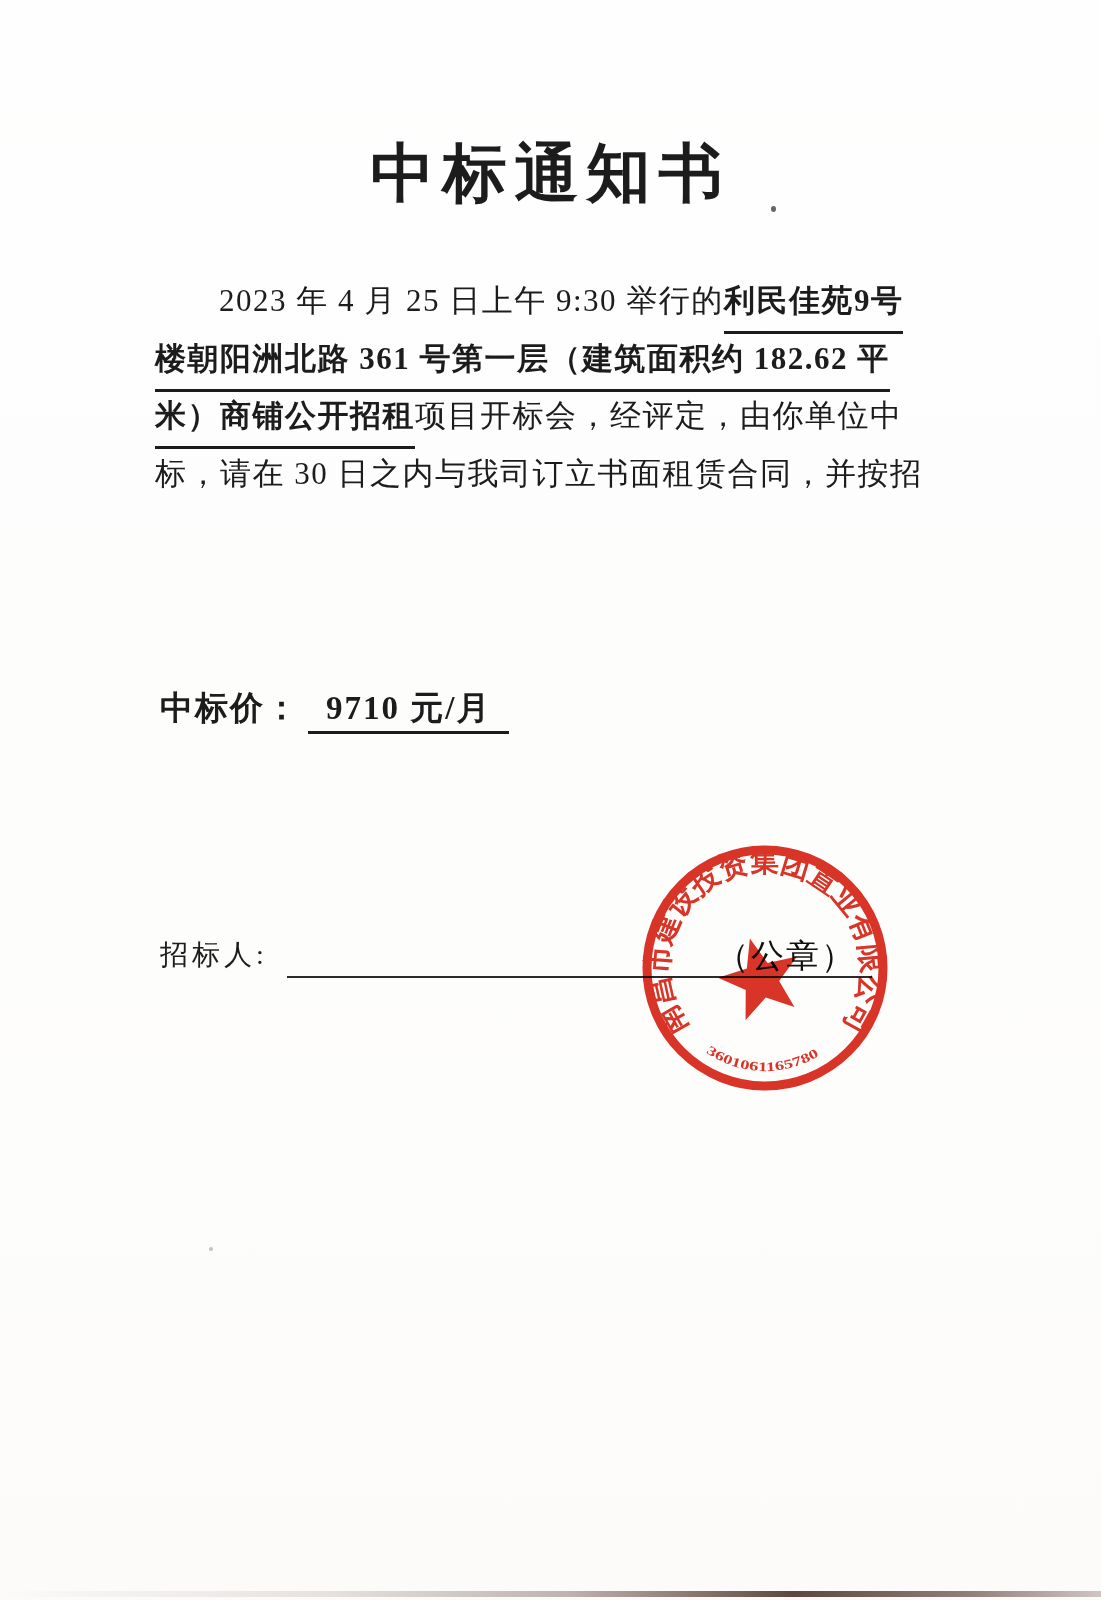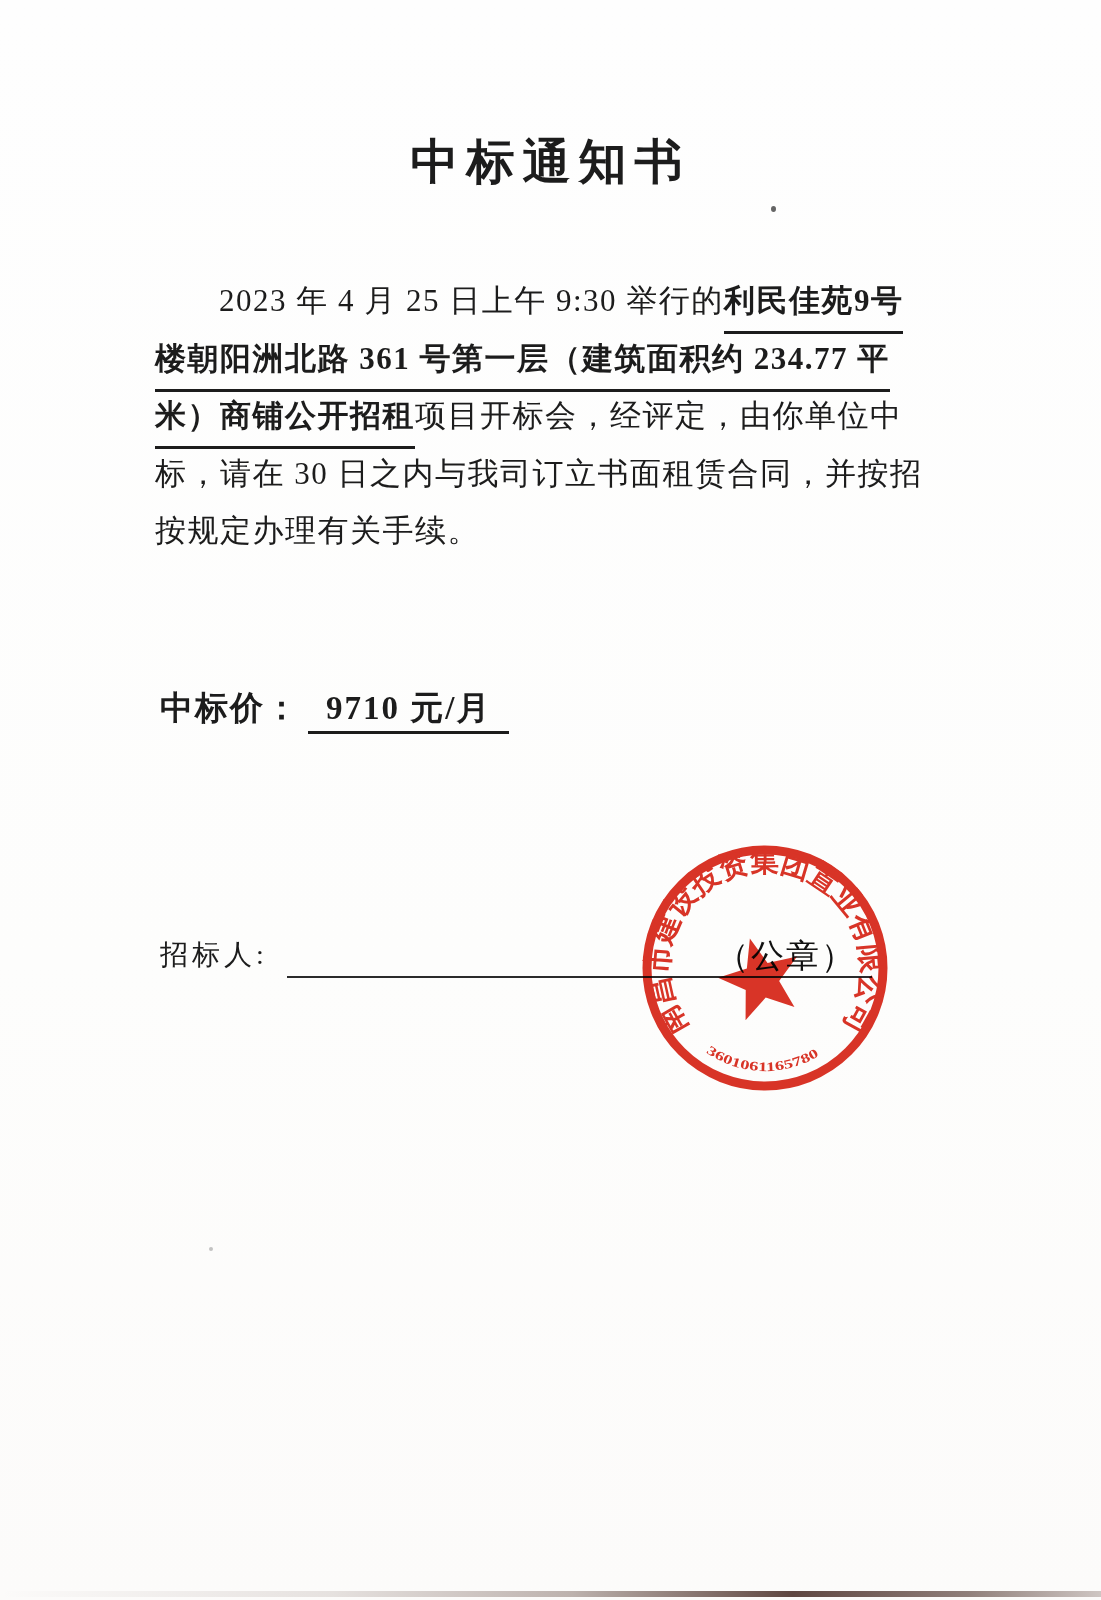--- a/index.html
+++ b/index.html
@@ -7,21 +7,21 @@
     position:relative;
     width:1101px;
     height:1600px;
     background:linear-gradient(180deg,#fefefe 0%,#fdfdfc 60%,#fcfbfa 100%);
     font-family:"Liberation Serif","DejaVu Serif",serif;
     color:#1c1c1c;
     overflow:hidden;
   }
   .title{
     position:absolute; top:130px; left:0; width:100%;
-    text-align:center; font-size:48px; font-weight:700; letter-spacing:8px;
+    text-align:center; font-size:64px; font-weight:700; letter-spacing:8px;
   }
   .addressee{
     position:absolute; top:204px; left:160px; font-size:34px; letter-spacing:6px;
   }
   .addressee .name{
     border-bottom:3px solid #222; padding:0 22px 8px 6px; font-weight:600;
   }
   .addressee .colon{ margin-left:10px; }
   .body-text{
     position:absolute; top:272px; left:155px; width:800px;
@@ -68,30 +68,27 @@
 <div class="page">
 
   <div class="title">中标通知书</div>
 
 
   <div class="body-text">
     <div class="bline indent">
       <span>2023 年 4 月 25 日上午 9:30 举行的</span><span class="seg-bu">利民佳苑9号</span>
     </div>
     <div class="bline">
-      <span class="seg-bu">楼朝阳洲北路 361 号第一层（建筑面积约 234.77 平</span>
+      <span class="seg-bu">楼朝阳洲北路 361 号第一层（建筑面积约 182.62 平</span>
     </div>
     <div class="bline">
       <span class="seg-bu">米）商铺公开招租</span><span>项目开标会，经评定，由你单位中</span>
     </div>
     <div class="bline">
       <span>标，请在 30 日之内与我司订立书面租赁合同，并按招</span>
-    </div>
-    <div class="bline">
-      <span>按规定办理有关手续。</span>
     </div>
   </div>
 
   <div class="price-line">
     <span>中标价：</span><span class="price-value">9710 元/月</span>
   </div>
 
   <div class="bidder-line">招标人:</div>
   <div class="bidder-underline"></div>
 

